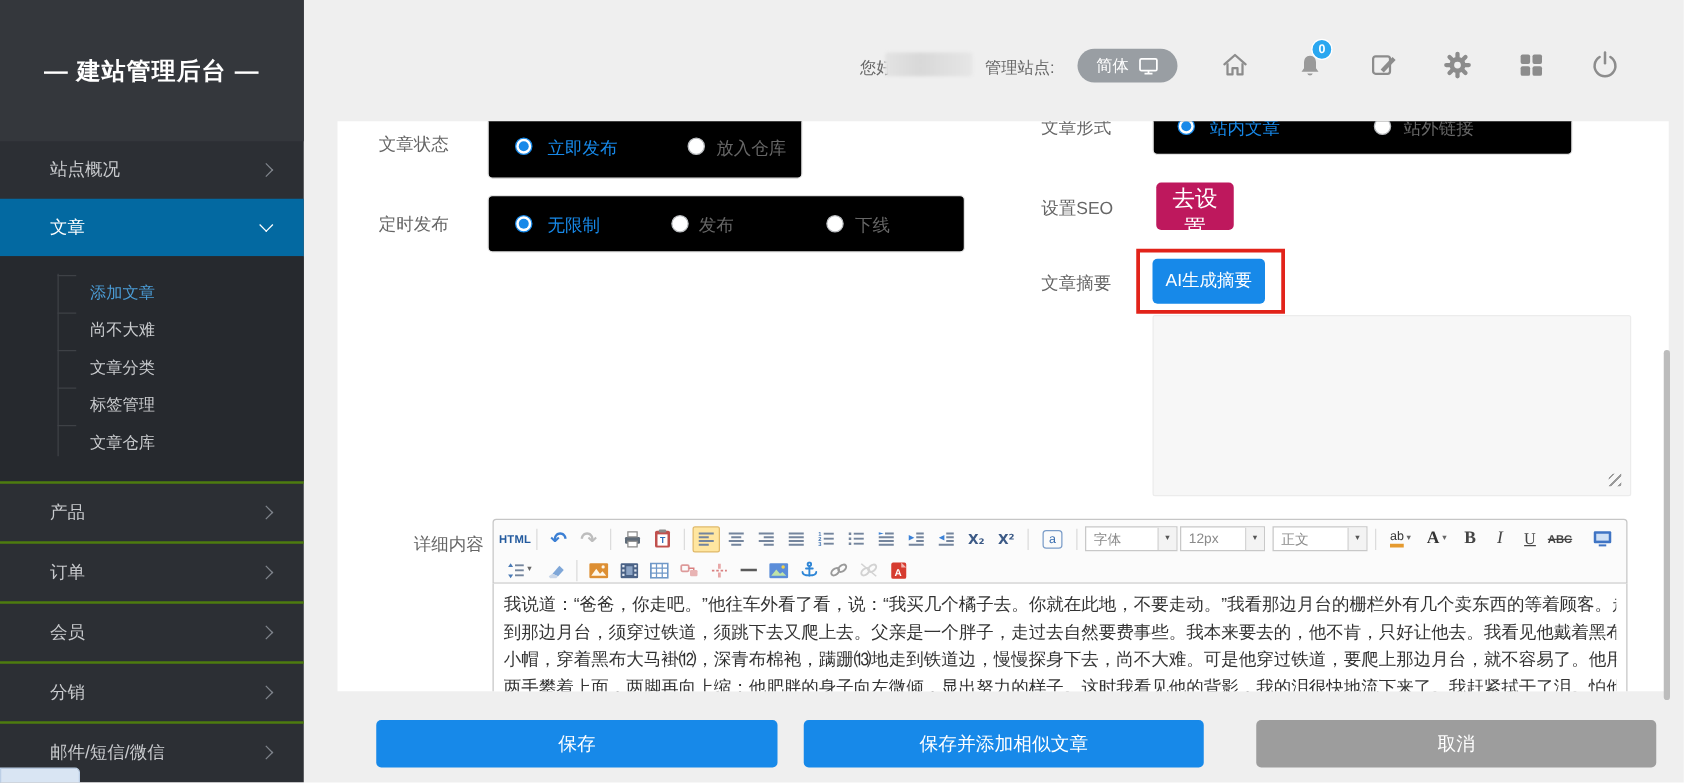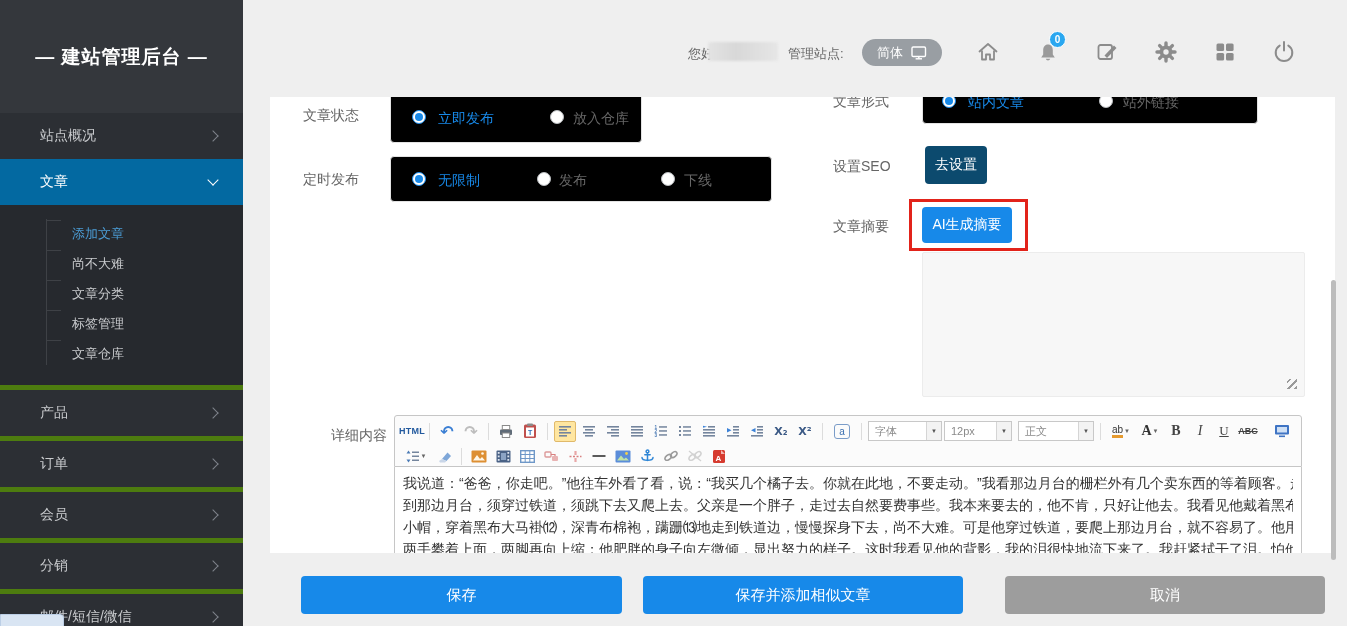--- a/index.html
+++ b/index.html
@@ -9,21 +9,21 @@
     font-family:"Liberation Sans","DejaVu Sans",sans-serif;
     -webkit-font-smoothing:antialiased;
   }
   .abs{position:absolute;}
 
   
   .sidebar{position:absolute;left:0;top:0;width:243px;height:626px;background:#2c2f34;}
   .logo{height:113px;background:#34373c;color:#fff;display:flex;align-items:center;justify-content:center;
         font-size:19px;font-weight:bold;letter-spacing:1px;}
   .nav-item{height:46px;display:flex;align-items:center;padding:0 22px 0 40px;
-            color:#c9cbce;font-size:14px;cursor:pointer;border-top:5px solid #4d7c0f;position:relative;}
+            color:#c9cbce;font-size:14px;cursor:pointer;border-top:2px solid #4d7c0f;position:relative;}
   .nav-item .lbl{flex:1;}
   .nav-item.active{background:#0369a1;color:#fff;border-top:none;}
   .chev{width:7px;height:7px;border-right:1.6px solid #7f848b;border-bottom:1.6px solid #7f848b;
         transform:rotate(-45deg);margin-right:4px;}
   .chev.down{transform:rotate(45deg);border-color:#fff;margin-top:-4px;}
   .submenu{background:#26292e;position:relative;padding:14px 16px 16px 0;}
   .sub-item{height:30px;line-height:30px;padding-left:72px;font-size:13px;color:#c9cbce;cursor:pointer;position:relative;}
   .sub-item.active{color:#4b9cd5;}
   .tree-v{position:absolute;left:46px;top:14px;width:1px;background:#3e4146;}
   .tree-h{position:absolute;left:46px;width:15px;height:1px;background:#3e4146;}
@@ -38,21 +38,21 @@
 
   
   .panel{position:absolute;left:270px;top:97px;width:1065px;height:456px;background:#fff;overflow:hidden;}
   .flabel{position:absolute;font-size:14px;color:#666;}
   .optbox{position:absolute;border:1px solid #e3e3e3;border-radius:4px;background:#000000;}
   .radio{position:absolute;width:14px;height:14px;border-radius:50%;border:1px solid #b9bcbf;background:#fff;box-sizing:border-box;}
   .radio.on{border-color:#1789e9;}
   .radio.on::after{content:"";position:absolute;left:2px;top:2px;width:8px;height:8px;border-radius:50%;background:#1789e9;}
   .rlabel{position:absolute;font-size:14px;color:#666;cursor:pointer;}
   .rlabel.on{color:#1789e9;}
-  .gbtn{position:absolute;background:#0c4a6e;color:#fff;font-size:14px;border:none;border-radius:4px;cursor:pointer;text-align:center;}
+  .gbtn{position:absolute;background:#be185d;color:#fff;font-size:18px;border:none;border-radius:4px;cursor:pointer;text-align:center;}
   .bluebtn{position:absolute;background:#1789e9;color:#fff;font-size:14px;border:none;border-radius:4px;cursor:pointer;}
   .redbox{position:absolute;border:3px solid #e2231a;}
   .summary-area{position:absolute;background:#f7f7f7;border:1px solid #ececec;border-radius:2px;resize:none;outline:none;}
   .resize-grip{position:absolute;width:10px;height:10px;
      background:repeating-linear-gradient(135deg,transparent 0 2px,#9a9a9a 2px 3.5px,transparent 3.5px 5px);}
 
   
   .ed-toolbar{position:absolute;background:#fbfbfb;border:1px solid #c6c6c6;border-radius:3px 3px 0 0;box-sizing:border-box;}
   .tbrow{position:absolute;left:6px;right:6px;height:26px;display:flex;align-items:center;gap:2px;}
   .tb{width:22px;height:21px;display:flex;align-items:center;justify-content:center;border-radius:2px;cursor:pointer;flex:none;}

